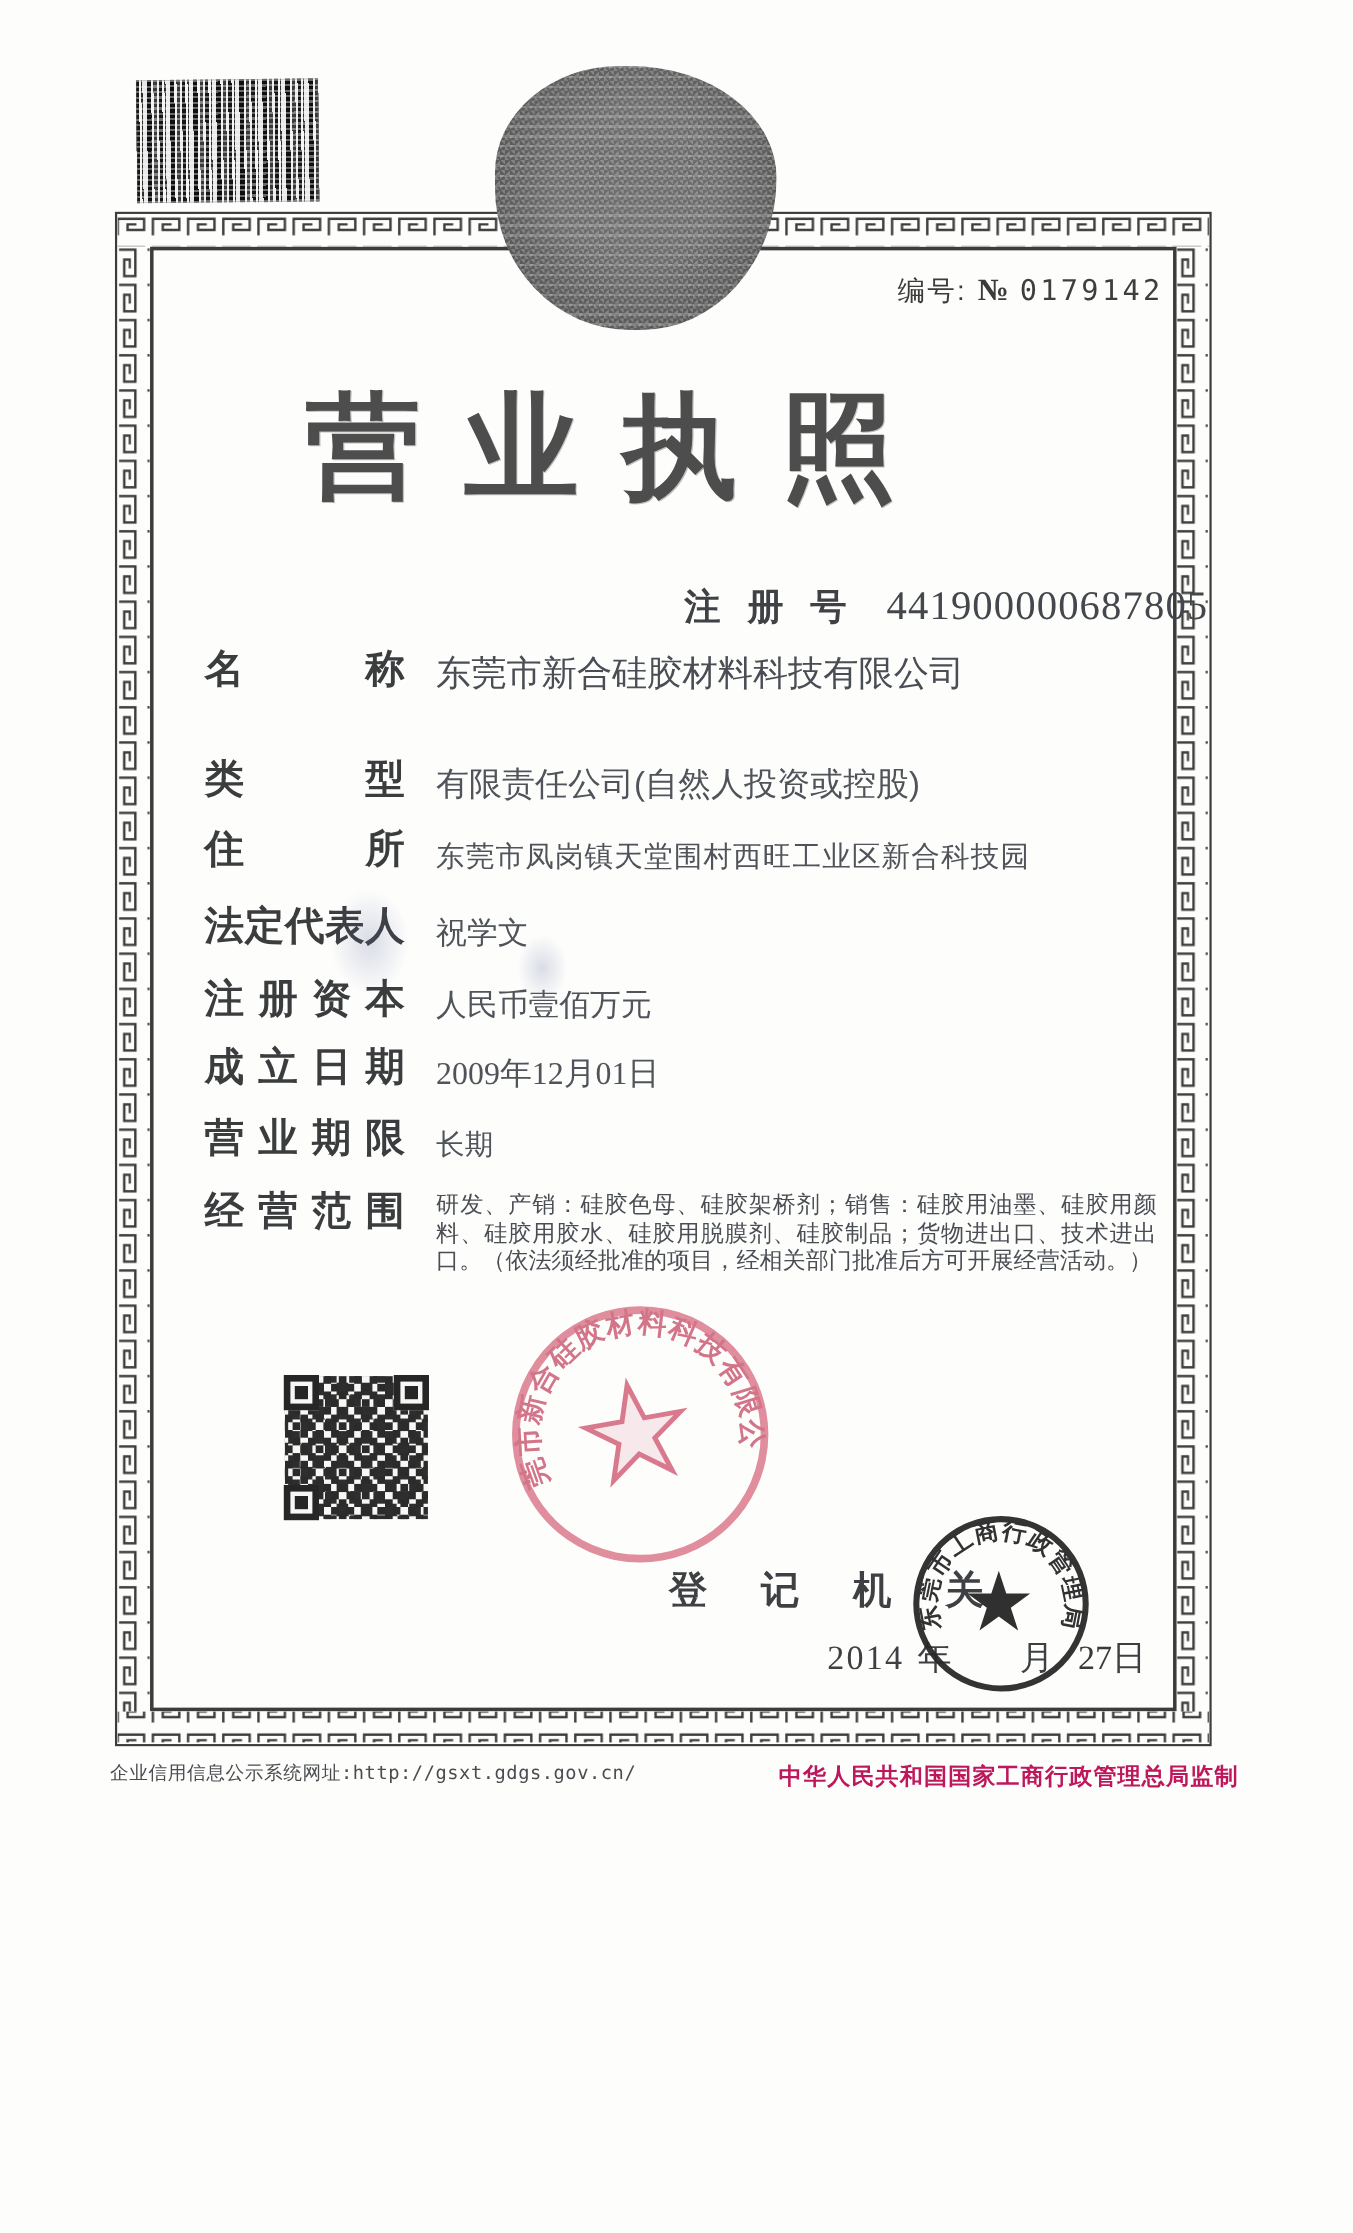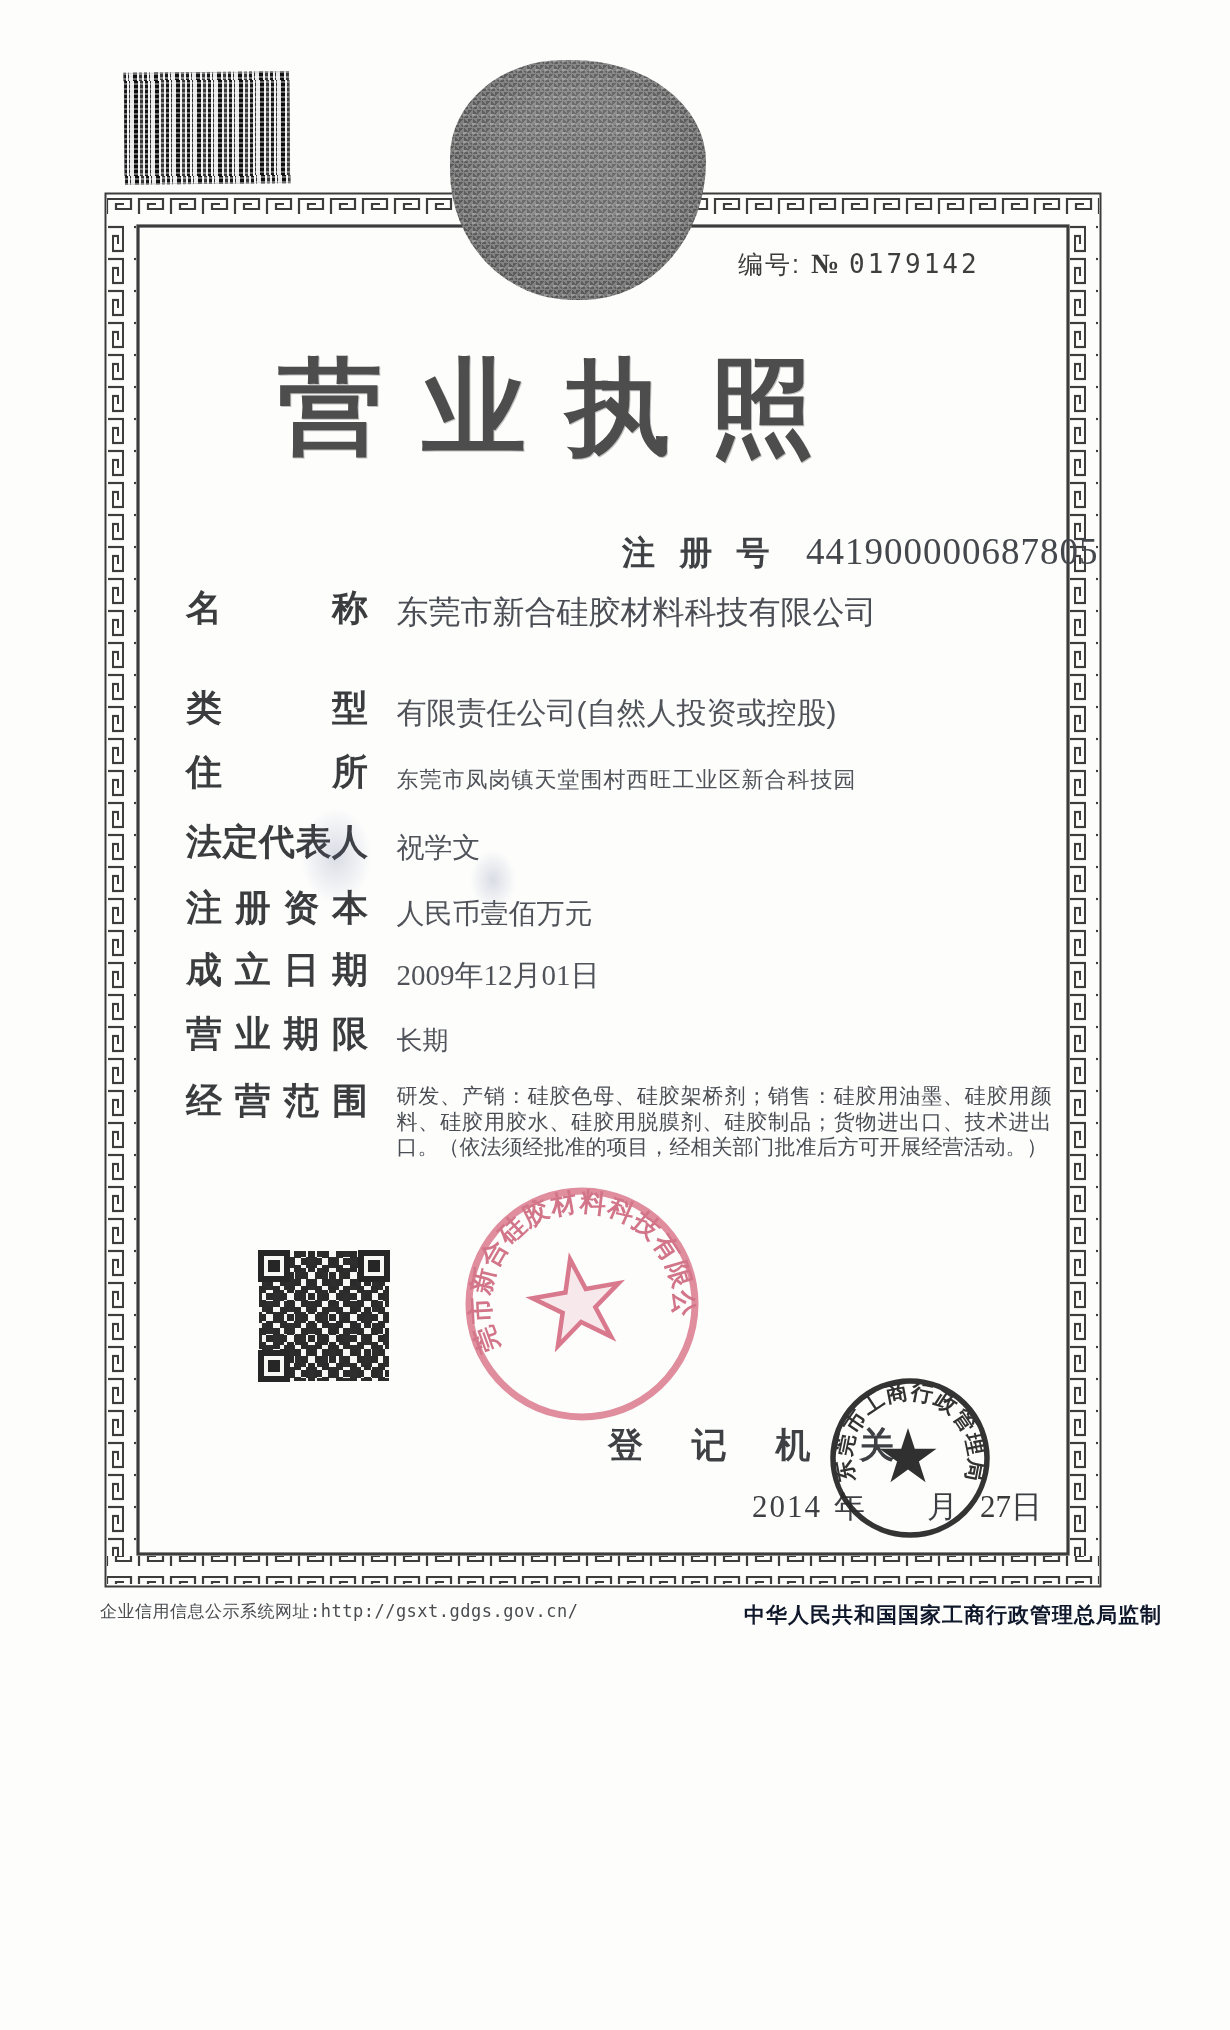--- a/index.html
+++ b/index.html
@@ -18,41 +18,41 @@
     border-radius:46% 54% 50% 50% / 42% 44% 60% 56%;
     background:
       repeating-linear-gradient(180deg, rgba(255,255,255,.20) 0 2px, transparent 2px 9px),
       repeating-conic-gradient(rgba(255,255,255,.24) 0% 11%, transparent 11% 25%),
       radial-gradient(circle at 50% 45%, #6c6c6c 0 40%, #595959 70%, #4c4c4c 100%);
     background-size:auto, 9px 9px, auto;
     filter:blur(.4px);}
 
   .frame{position:absolute;left:104px;top:192px;z-index:2;}
 
-  .serial{position:absolute;left:738px;top:248px;z-index:3;color:#3b3b3b;font-size:25px;letter-spacing:2px;white-space:nowrap;}
+  .serial{position:absolute;left:816px;top:248px;z-index:3;color:#3b3b3b;font-size:25px;letter-spacing:2px;white-space:nowrap;}
   .serial .sym{font-family:"Liberation Serif",serif;font-weight:bold;font-size:28px;margin:0 8px 0 10px;}
   .serial .digits{font-family:"DejaVu Sans Mono",monospace;font-size:26px;letter-spacing:3px;color:#3e3e3e;}
 
   .title{position:absolute;left:278px;top:346px;width:536px;margin:0;z-index:3;
     font-size:104px;line-height:1.18;font-weight:800;color:#4d4d4d;
     text-align:justify;text-align-last:justify;text-justify:inter-character;
     text-shadow:1px 1px 0 rgba(80,80,80,.35);}
 
   .regno{position:absolute;left:622px;top:530px;z-index:3;white-space:nowrap;}
   .regno .rlabel{font-family:"Liberation Serif",serif;font-weight:700;font-size:33px;color:#3f4144;letter-spacing:8px;}
   .regno .rvalue{font-family:"Liberation Serif",serif;font-size:37px;color:#44474b;letter-spacing:1px;margin-left:24px;}
 
   .frow{position:absolute;left:186px;z-index:3;white-space:nowrap;}
   .flabel{display:inline-block;width:182px;font-weight:700;font-size:36px;color:#3a3c3e;
     text-align:justify;text-align-last:justify;text-justify:inter-character;vertical-align:baseline;}
   .fvalue{margin-left:24px;color:#50545a;position:relative;top:3px;}
   .r0{top:584px}.r1{top:684px}.r2{top:748px}.r3{top:818px}.r4{top:884px}.r5{top:946px}.r6{top:1010px}.r7{top:1077px}
   .r0 .fvalue{font-size:32px;color:#4a4e54;}
   .r1 .fvalue{font-size:30px;}
-  .r2 .fvalue{font-size:22px;letter-spacing:1px;}
+  .r2 .fvalue{font-size:26px;letter-spacing:1px;}
   .r3 .fvalue{font-size:28px;}
   .r4 .fvalue{font-size:28px;}
   .r5 .fvalue{font-size:29px;font-family:"Liberation Serif",serif;}
   .r6 .fvalue{font-size:26px;}
   .r7 .fvalue{display:inline-block;width:655px;white-space:normal;font-size:21px;line-height:25.5px;
     text-align:justify;vertical-align:top;top:6px;color:#4a4e54;}
 
   
   .smudge{position:absolute;z-index:4;border-radius:50%;
     background:radial-gradient(closest-side, rgba(95,105,150,.22), rgba(95,105,150,0));}
@@ -79,21 +79,21 @@
     font-family:"Liberation Serif",serif;font-size:31px;}
   .dateline .dy{letter-spacing:2px;}
   .dateline .du1{margin-left:12px;}
   .dateline .du2{margin-left:62px;}
   .dateline .dd{margin-left:22px;color:#3a3a3a;}
   .dateline .du3{margin-left:0px;}
 
   .footer-left{position:absolute;left:100px;top:1600px;z-index:3;font-family:"DejaVu Sans Mono",monospace;
     font-size:17px;color:#4a4c50;letter-spacing:.5px;}
   .footer-right{position:absolute;left:708px;top:1601px;z-index:3;font-weight:700;
-    font-size:21px;color:#0f172a;letter-spacing:1px;margin-left:36px;}
+    font-size:21px;color:#be185d;letter-spacing:1px;}
 </style>
 </head>
 <body>
 
 <div class="page">
 
   <div class="barcode"></div>
 
   <div class="emblem"></div>
 

